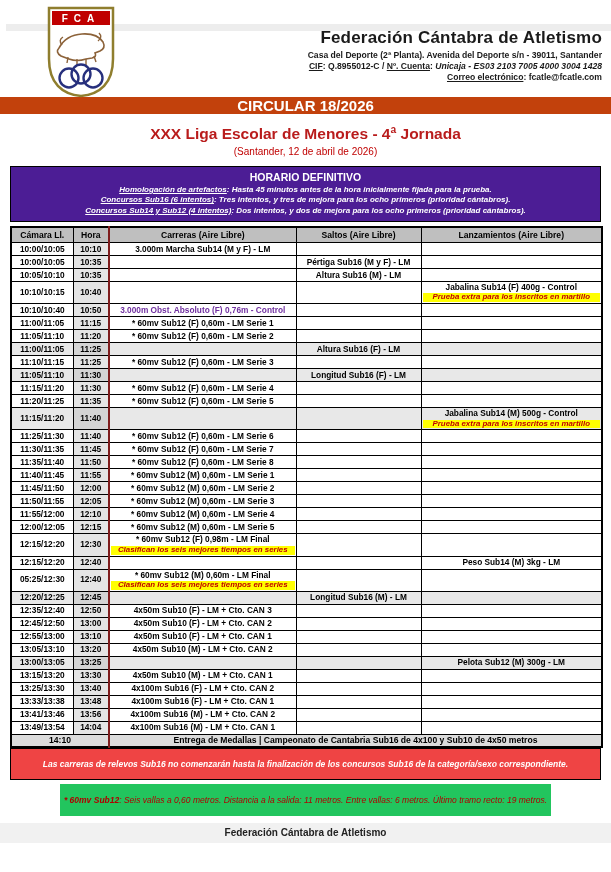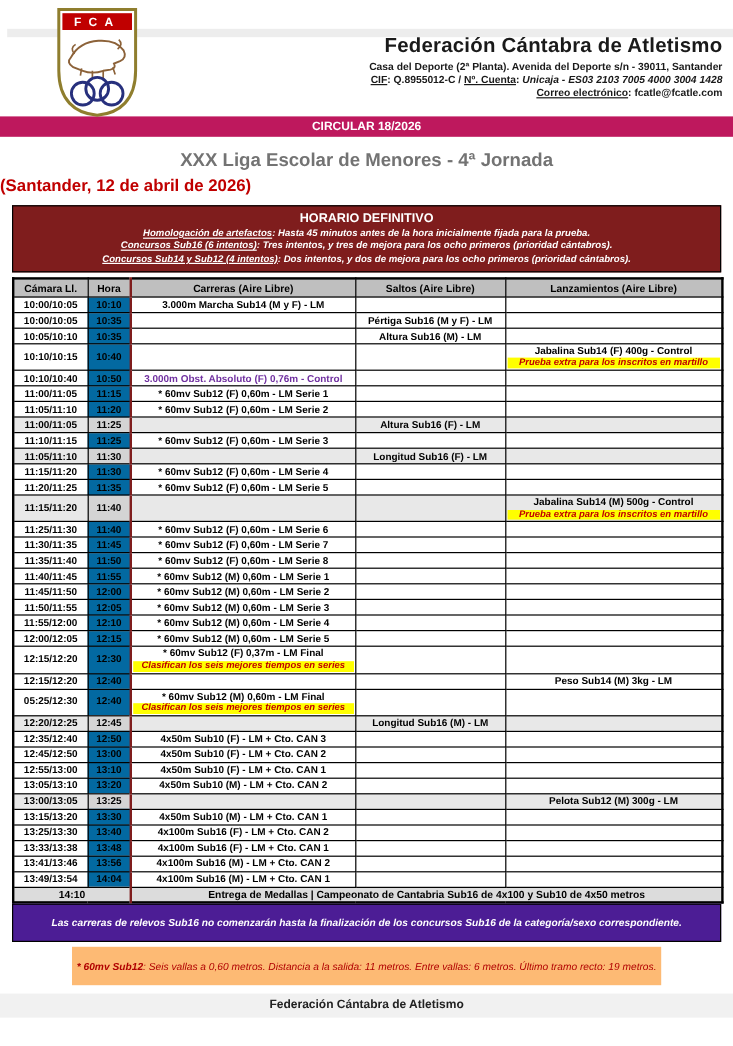--- a/index.html
+++ b/index.html
@@ -11,56 +11,56 @@
   .hdr { position: relative; height: 97px; }
   .hdr-strip { position: absolute; top: 24px; left: 6px; right: 0; height: 7px; background: #ededed; }
   .logo { position: absolute; left: 44px; top: 5px; width: 74px; height: 93px; z-index: 2; }
   .hdr-text { position: absolute; right: 9px; top: 27px; text-align: right; line-height: 1.25; }
   .org-name { font-size: 17px; font-weight: bold; letter-spacing: .2px; margin-bottom: 2px; }
   .addr-line { font-size: 8.6px; font-weight: bold; margin-left: 44px; }
   .addr-line .u { text-decoration: underline; }
   .addr-line .it { font-style: italic; }
 
   
-  .circular-band { background: #be185d; color: #fff; text-align: center;
-                   font-weight: bold; font-size: 10px; height: 17px; line-height: 17px; }
-
-  
-  .title-main { color: #737373; text-align: center; font-size: 15.5px; font-weight: bold; margin-top: 11px; }
+  .circular-band { background: #c2410c; color: #fff; text-align: center;
+                   font-weight: bold; font-size: 15px; height: 17px; line-height: 17px; }
+
+  
+  .title-main { color: #b91c1c; text-align: center; font-size: 15.5px; font-weight: bold; margin-top: 11px; }
   .title-sub  { color: #c00000; text-align: center; font-size: 11.5px; font-weight: bold; margin-top: 5px; }
-  .title-date { color: #c00000; font-size: 14px;  font-weight: bold; margin-top: 3px; }
-
-  
-  .info-box { margin: 9px 10px 4px 10px; background: #7f1d1d; border: 1px solid #000;
+  .title-date { color: #c00000; text-align: center; font-size: 10px;  font-weight: normal; margin-top: 3px; }
+
+  
+  .info-box { margin: 9px 10px 4px 10px; background: #4c1d95; border: 1px solid #000;
               color: #fff; text-align: center; padding: 4px 6px 5px 6px; }
   .info-title { font-size: 10.5px; font-weight: bold; margin-bottom: 2px; }
   .info-line { font-size: 8px; font-weight: bold; font-style: italic; line-height: 1.3; }
   .info-line .lead { text-decoration: underline; }
 
   
   table.schedule { border-collapse: collapse; width: 591px; margin: 2px 10px 0 10px;
                    border: 2px solid #000; table-layout: fixed; }
   .schedule th { background: #bfbfbf; border: 1px solid #000; font-size: 8.6px; font-weight: bold;
                  padding: 2px 1px; color: #000; }
   .schedule td { border: 1px solid #000; font-size: 8.3px; font-weight: bold; color: #000;
                  text-align: center; padding: 1px 1px; height: 13px; line-height: 1.12; }
   .schedule th.col-hora, .schedule td.cell-hora { border-right: 2px solid #7f1d1d; }
-  .schedule td.cell-hora { background: #0369a1; }
+  .schedule td.cell-hora { background: #e5e5e5; }
   .schedule tr.shaded td { background: #e8e8e8; }
   .schedule tr.shaded td.cell-hora { background: #d4d4d4; }
   .schedule .note { display: block; background: #ffff00; color: #c00000;
                     font-style: italic; font-size: 7.9px; font-weight: bold; margin-top: 1px; }
   .schedule tr.medal-row td { background: #dcdcdc; font-size: 8.6px; }
 
   
-  .relay-note { margin: 0 10px; background: #4c1d95; border: 1px solid #000; color: #fff;
+  .relay-note { margin: 0 10px; background: #ef4444; border: 1px solid #000; color: #fff;
                 font-weight: bold; font-style: italic; font-size: 8.5px; text-align: center;
                 padding: 10px 12px; line-height: 1.2; }
   .hurdle-note-wrap { text-align: center; margin-top: 4px; }
-  .hurdle-note { display: inline-block; background: #fdba74; color: #b00000; font-style: italic;
+  .hurdle-note { display: inline-block; background: #22c55e; color: #b00000; font-style: italic;
                  font-size: 8.5px; padding: 11px 4px; }
   .hurdle-note .lead { font-weight: bold; }
 
   
   .page-footer { margin-top: 7px; background: #f1f1f1; text-align: center;
                  font-weight: bold; font-size: 10px; color: #222; padding: 4px 0 5px 0; }
 </style>
 </head>
 <body>
 
@@ -319,21 +319,21 @@
           <td>
             <div>* 60mv Sub12 (M) 0,60m - LM Serie 5</div>
           </td>
           <td></td>
           <td></td>
         </tr>
         <tr>
           <td>12:15/12:20</td>
           <td class="cell-hora">12:30</td>
           <td>
-            <div>* 60mv Sub12 (F) 0,37m - LM Final</div>
+            <div>* 60mv Sub12 (F) 0,98m - LM Final</div>
             <span class="note">Clasifican los seis mejores tiempos en series</span>
           </td>
           <td></td>
           <td></td>
         </tr>
         <tr>
           <td>12:15/12:20</td>
           <td class="cell-hora">12:40</td>
           <td></td>
           <td></td>

